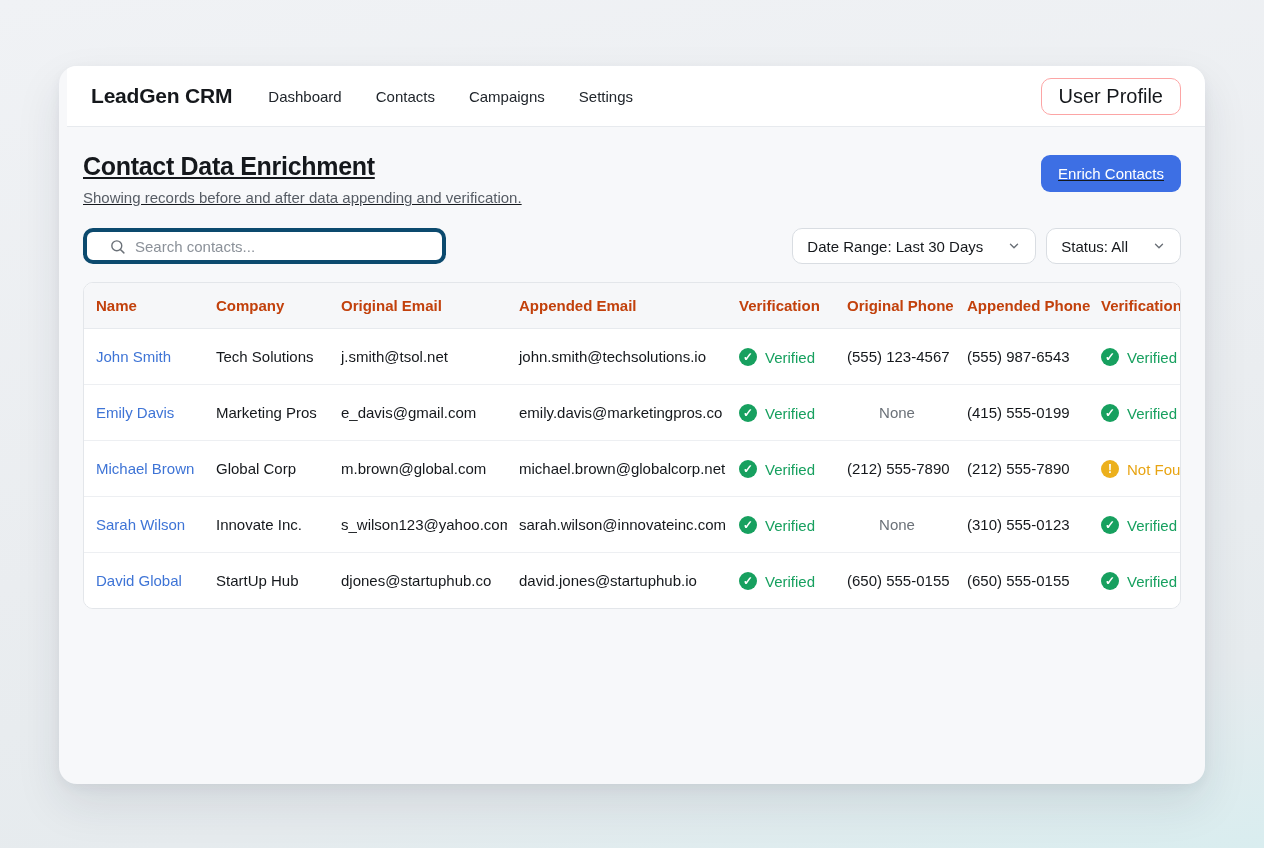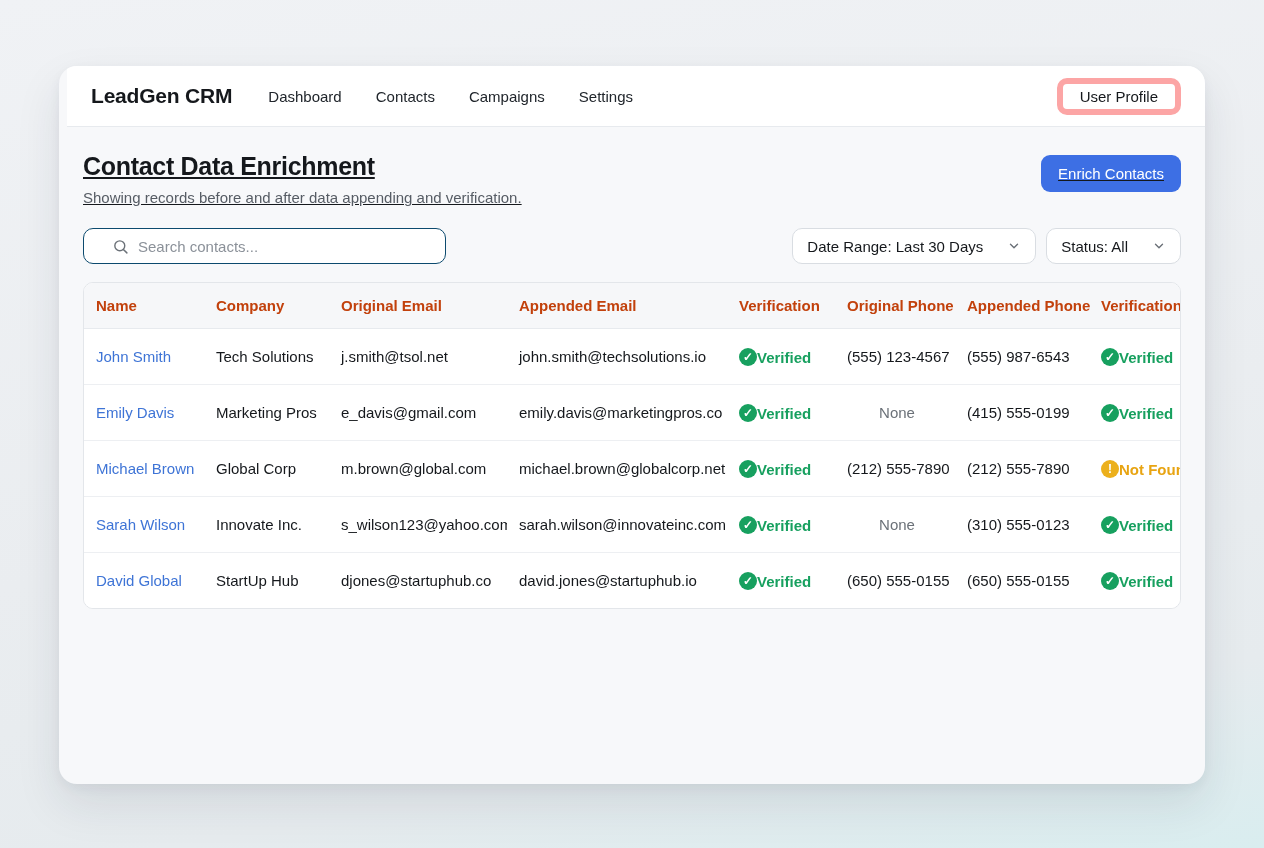--- a/index.html
+++ b/index.html
@@ -18,38 +18,38 @@
   
   .topbar {
     height:61px; background:#ffffff; border-bottom:1px solid #e7eaee;
     display:flex; align-items:center; padding:0 24px;margin-left:8px;
   }
   .brand { font-size:21px; font-weight:700; letter-spacing:-.2px; margin-right:36px; }
   .nav { display:flex; gap:34px; }
   .nav-item { font-size:15px; color:#21262c; cursor:pointer; }
   .profile-btn {
     margin-left:auto; height:37px; padding:0 17px; background:#fff;
-    border:6px solid #fca5a5; border-radius:10px; font-size:15px; color:#15181c;
+    border:1px solid #fca5a5; border-radius:10px; font-size:20px; color:#15181c;
     display:flex; align-items:center; cursor:pointer;
     font-family:"Liberation Sans", sans-serif;
   }
   
   .page-head { display:flex; align-items:flex-start; padding:24px 24px 0 24px;text-decoration:underline; }
   .page-title { font-size:25px; font-weight:700; letter-spacing:-.3px; line-height:1.25; }
   .page-subtitle { font-size:15px; color:#565c64; margin-top:7px; }
   .enrich-btn {
     margin-left:auto; margin-top:4px; height:37px; padding:0 17px;
     background:#3d6fe4; color:#fff; border:none; border-radius:9px;
     font-size:15px; cursor:pointer; font-family:"Liberation Sans", sans-serif;
   }
   
   .filter-row { display:flex; align-items:center; padding:22px 24px 0 24px; }
   .search-box {
-    width:363px; height:36px; background:#fff; border:1px solid #0c4a6e;
-    border-radius:10px; display:flex; align-items:center; padding:0 28px; gap:9px;
+    width:363px; height:36px; background:#fff; border:4px solid #0c4a6e;
+    border-radius:10px; display:flex; align-items:center; padding:0 22px; gap:9px;
   }
   .search-box input {
     border:none; outline:none; flex:1; font-size:15px; color:#15181c;
     background:transparent; font-family:"Liberation Sans", sans-serif;
   }
   .search-box input::placeholder { color:#8b9199; }
   .dropdowns { margin-left:auto; display:flex; gap:10px; }
   .dropdown {
     height:36px; background:#fff; border:1px solid #d9dde2; border-radius:10px;
     display:flex; align-items:center; gap:24px; padding:0 14px; font-size:15px;
@@ -69,21 +69,21 @@
     color:#c2410c; padding:14px 8px 14px 12px; border-bottom:1px solid #e7eaee;
     white-space:nowrap;
   }
   tbody td {
     background:#fff; font-size:15px; padding:18px 8px 18px 12px;
     border-bottom:1px solid #edeff2; white-space:nowrap; overflow:hidden;
   }
   tbody tr:last-child td { border-bottom:none; }
   .name-link { color:#3e74d6; text-decoration:none; cursor:pointer; }
   .muted { color:#6b7178;text-align:center; }
-  .badge { display:inline-flex; align-items:center; gap:0;font-weight:bold; }
+  .badge { display:inline-flex; align-items:center; gap:8px; }
   .badge-icon {
     width:18px; height:18px; border-radius:50%; flex:0 0 18px;
     display:inline-flex; align-items:center; justify-content:center;
     color:#fff; font-size:12px; font-weight:700; line-height:1;
   }
   .badge-icon[data-status="verified"] { background:#17a05f; }
   .badge-icon[data-status="verified"]::before { content:"✓"; }
   .badge-icon[data-status="not_found"] { background:#ecb01c; }
   .badge-icon[data-status="not_found"]::before { content:"!"; }
   .badge-label[data-status="verified"] { color:#17a05f; }

